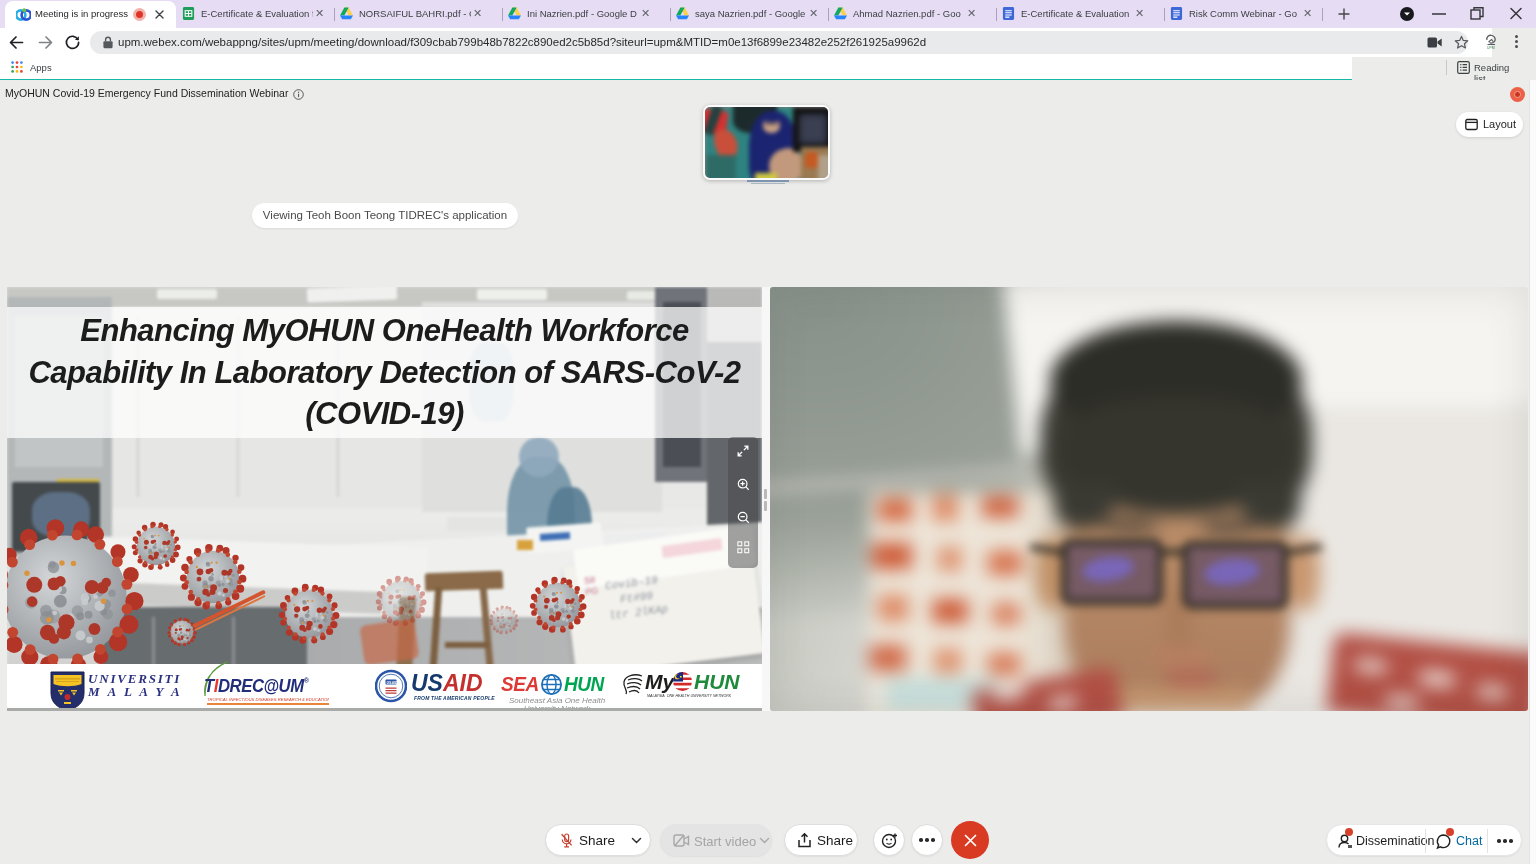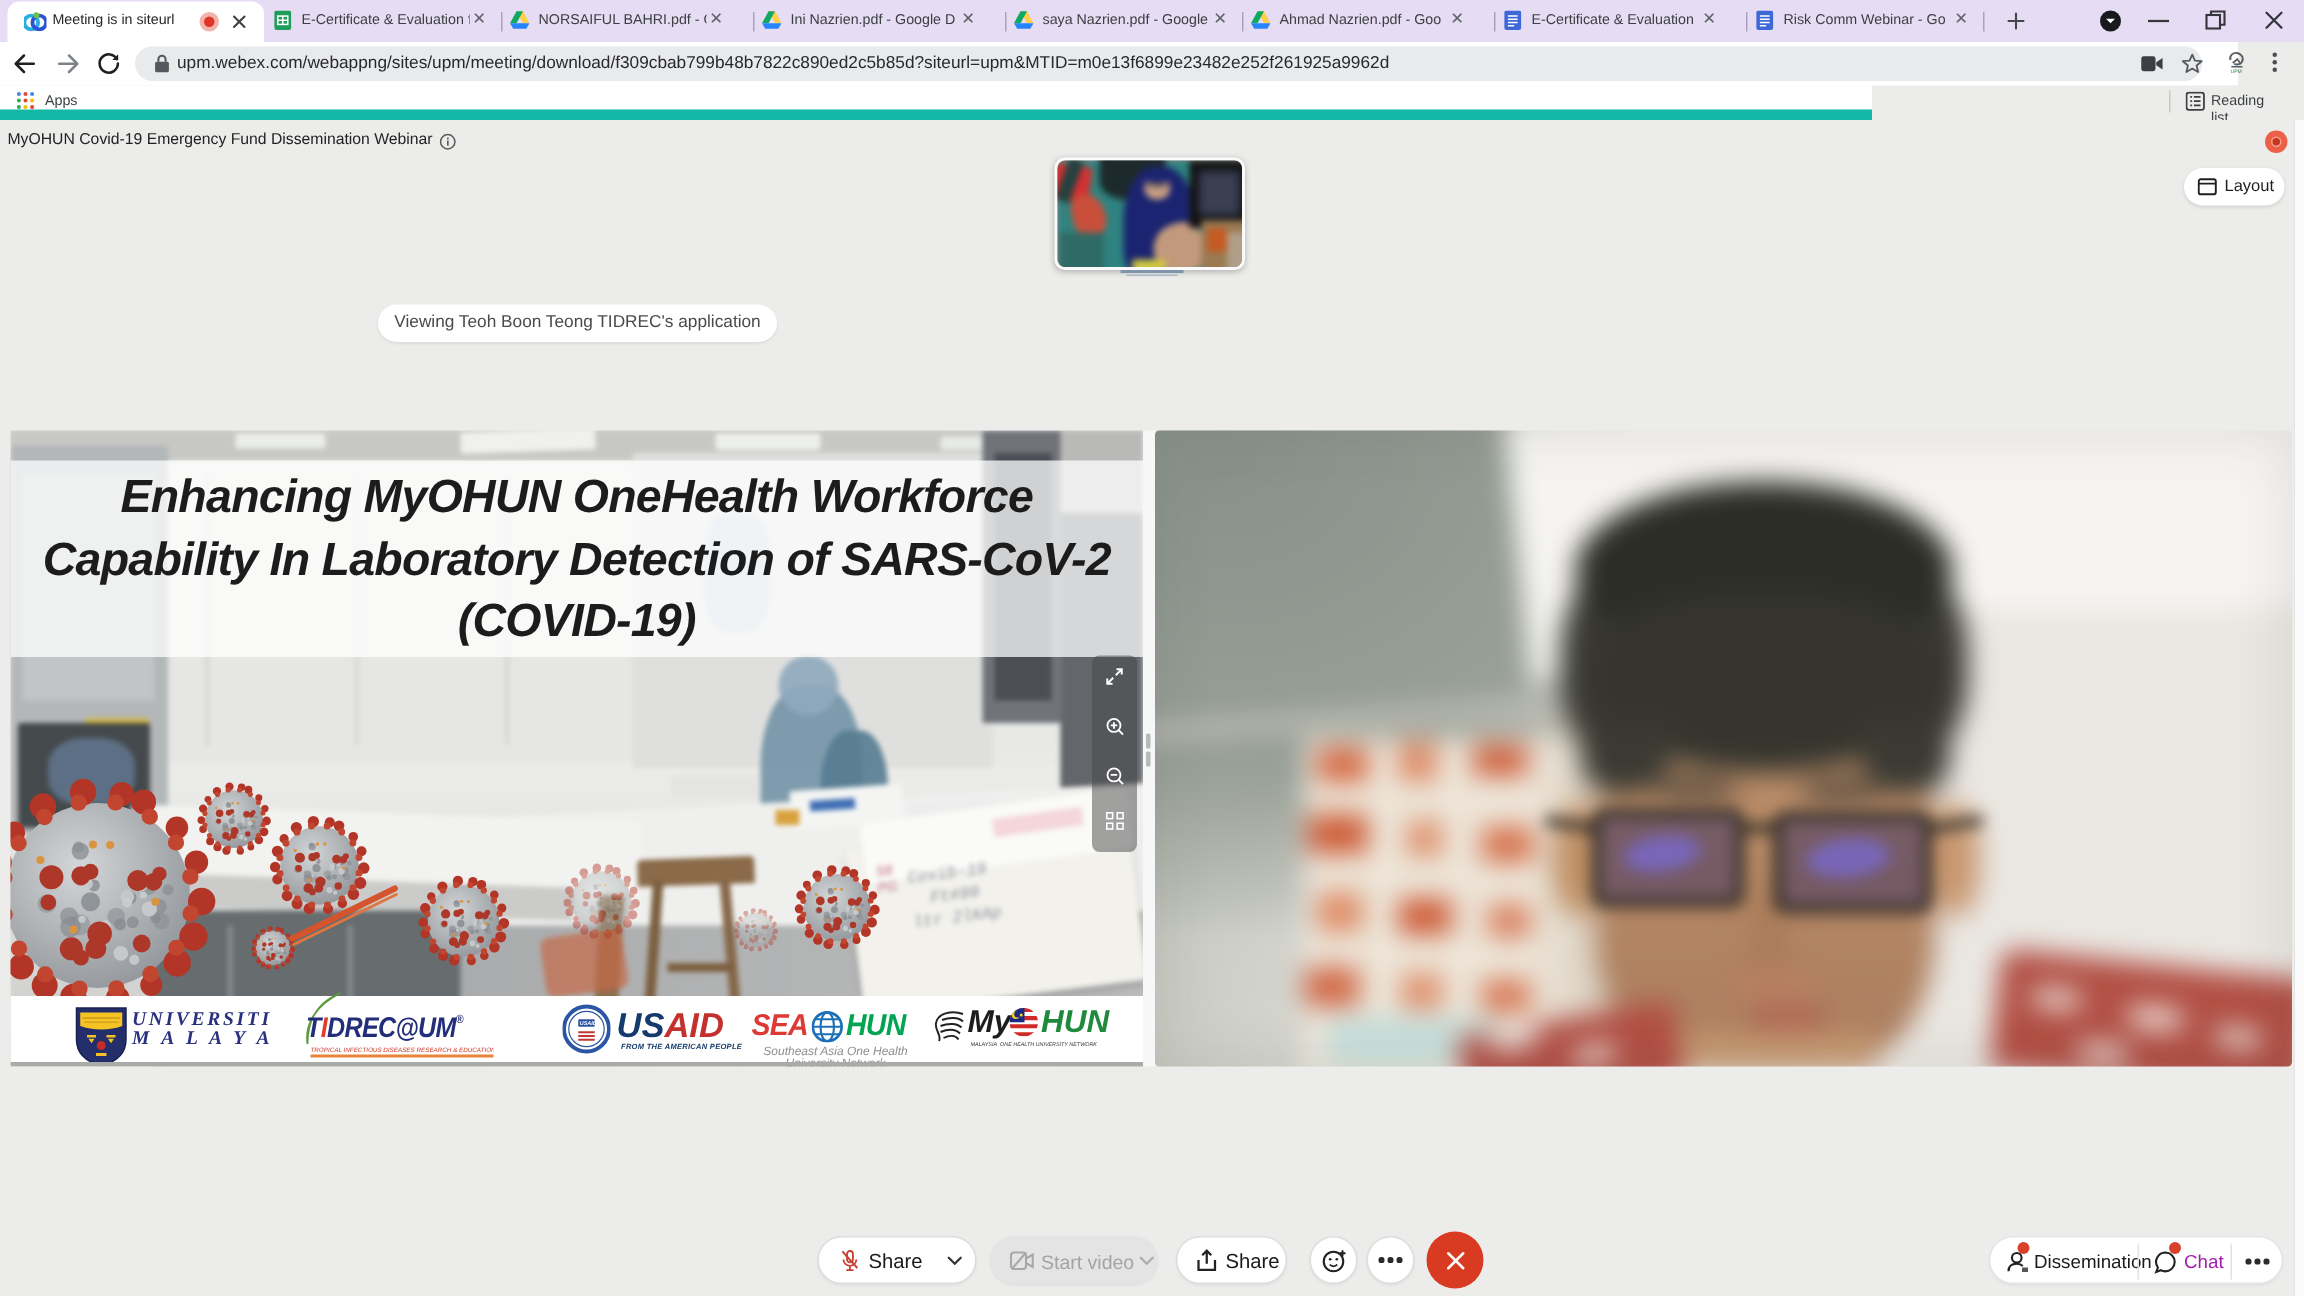--- a/index.html
+++ b/index.html
@@ -16,21 +16,21 @@
 .tab .ttxt { position:absolute; left:23px; top:8px; font-size:9.5px; color:#3C4043; white-space:nowrap; overflow:hidden; width:112px; }
 .tab .tx { position:absolute; right:6px; top:7px; width:13px; height:13px; color:#5f6368; font-size:11px; line-height:13px; text-align:center; }
 .tabdiv { position:absolute; top:8px; width:1px; height:13px; background:#ABA1BC; }
 
 
 #addrbar { position:absolute; left:0; top:28px; width:1492px; height:29px; background:#fff; }
 #omnibox { position:absolute; left:90px; top:3px; width:1378px; height:23px; background:#E9EAEC; border-radius:11.5px; }
 #urltxt { position:absolute; left:28px; top:5px; font-size:11.5px; color:#28292b; white-space:nowrap; }
 
 
-#bookmarks { position:absolute; left:0; top:57px; width:1248px; height:23px; background:#fff; border-bottom:7px solid #14b8a6; }
+#bookmarks { position:absolute; left:0; top:57px; width:1352px; height:23px; background:#fff; border-bottom:1px solid #14b8a6; }
 
 
 #page { position:absolute; left:0; top:80px; width:1536px; height:784px; background:#ECECEB; }
 #wxtitle { position:absolute; left:5px; top:7px; font-size:10.5px; color:#222; }
 #layoutbtn { position:absolute; left:1456px; top:32px; width:67px; height:25px; background:#fff; border-radius:13px; box-shadow:0 1px 3px rgba(0,0,0,0.12); }
 #viewpill { position:absolute; left:252px; top:123px; width:266px; height:25px; background:#fff; border-radius:13px; box-shadow:0 1px 2px rgba(0,0,0,0.08); font-size:11.5px; color:#4a4a4a; text-align:center; line-height:25px; }
 
 
 #thumb { position:absolute; left:703px; top:25px; width:127px; height:75px; border-radius:7px; background:#888; border:2px solid #fbfbfb; box-shadow:0 1px 4px rgba(0,0,0,0.25); overflow:hidden; }
 #thumbin { position:absolute; left:0; top:0; width:127px; height:75px; filter:blur(2px); }
@@ -55,21 +55,21 @@
 </head>
 <body>
 <div id="screen">
   <div id="tabbar">
     <div class="tab-active">
       <svg class="abs" style="left:11px;top:7px" width="15" height="13" viewBox="0 0 15 13">
           <circle cx="4.8" cy="7" r="4.6" fill="none" stroke="#27AEE3" stroke-width="2.6"></circle>
           <circle cx="10.2" cy="7" r="4.6" fill="none" stroke="#2D53D5" stroke-width="2.6"></circle>
           <circle cx="8.2" cy="2.2" r="2" fill="#6CC24A"></circle>
         </svg>
-      <div class="abs" style="left:30px;top:7px;font-size:9.5px;color:#252729;white-space:nowrap">Meeting is in siteurl</div>
+      <div class="abs" style="left:30px;top:7px;font-size:9.5px;color:#252729;white-space:nowrap">Meeting is in progress</div>
       <div class="abs" style="left:128px;top:7px;width:13px;height:13px;border-radius:50%;background:#f1b3ac"></div>
       <div class="abs" style="left:131px;top:10px;width:7px;height:7px;border-radius:50%;background:#e03426"></div>
       <svg class="abs" style="left:148px;top:7px" width="13" height="13" viewBox="0 0 13 13">
           <path d="M3 3 L10 10 M10 3 L3 10" stroke="#3c4043" stroke-width="1.4" stroke-linecap="round"></path>
         </svg>
     </div>
     <div class="tab" style="left:178px;width:154px">
       <svg class="tico" style="top:7px" width="14" height="14" viewBox="0 0 14 14">
           <rect x="1" y="0" width="12" height="14" rx="1.5" fill="#1E9E5A"></rect>
           <rect x="3.4" y="4" width="7.2" height="6" fill="none" stroke="#fff" stroke-width="1.1"></rect>
@@ -617,20 +617,20 @@
           <path d="M2 14.5 C2 10.5 5 9.5 7.5 9.5 C10 9.5 10.8 10.2 11.5 11" fill="none" stroke="#222" stroke-width="1.4"></path>
           <rect x="11" y="12" width="4" height="3" fill="#555"></rect>
         </svg>
       <div class="abs" style="left:18px;top:3px;width:8px;height:8px;border-radius:50%;background:#D8402A"></div>
       <div class="abs" style="left:29px;top:9px;font-size:12.5px;color:#1b1b1b">Dissemination</div>
       <div class="abs" style="left:98px;top:4px;width:1px;height:24px;background:#E2E2E2"></div>
       <svg class="abs" style="left:108px;top:8px" width="17" height="17" viewBox="0 0 17 17">
           <path d="M8.5 2 a6.3 6.3 0 0 1 0 12.6 a6.3 6.3 0 0 1 -3 -0.8 L2.5 15 L3.6 12 A6.3 6.3 0 0 1 8.5 2 Z" fill="none" stroke="#222" stroke-width="1.4"></path>
         </svg>
       <div class="abs" style="left:119px;top:3px;width:8px;height:8px;border-radius:50%;background:#D8402A"></div>
-      <div class="abs" style="left:129px;top:9px;font-size:12.5px;color:#a21caf">Chat</div>
+      <div class="abs" style="left:129px;top:9px;font-size:12.5px;color:#0369a1">Chat</div>
       <div class="abs" style="left:160px;top:4px;width:1px;height:24px;background:#E2E2E2"></div>
       <div class="abs" style="left:170px;top:14px;width:3.5px;height:3.5px;border-radius:50%;background:#2b2b2b"></div>
         <div class="abs" style="left:176px;top:14px;width:3.5px;height:3.5px;border-radius:50%;background:#2b2b2b"></div>
         <div class="abs" style="left:182px;top:14px;width:3.5px;height:3.5px;border-radius:50%;background:#2b2b2b"></div>
     </div>
   </div>
 </div>
 
 </body></html>

